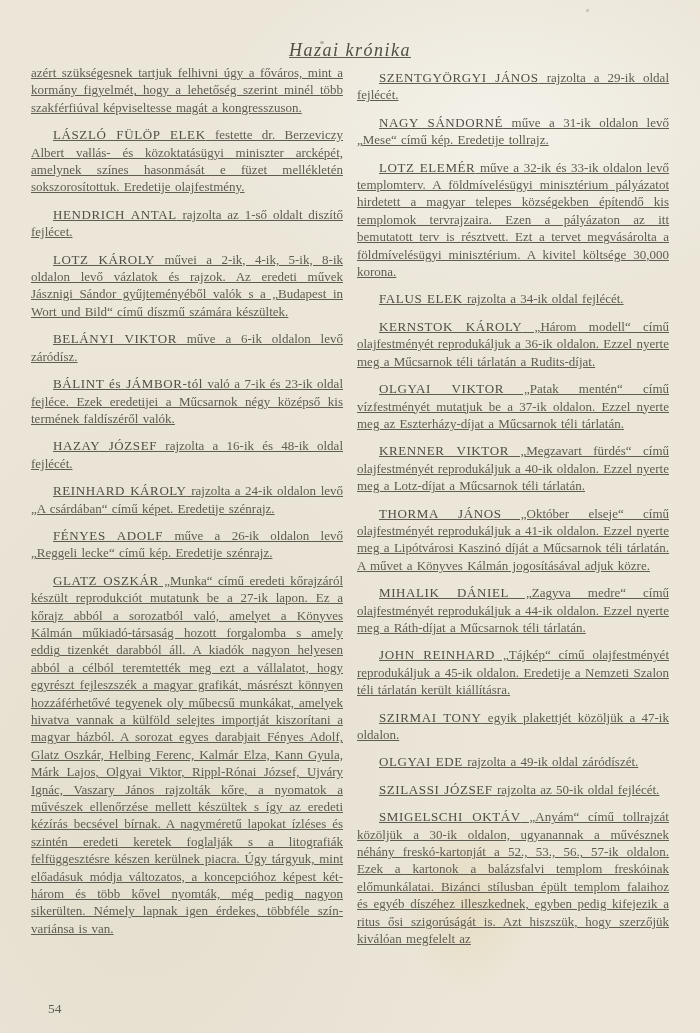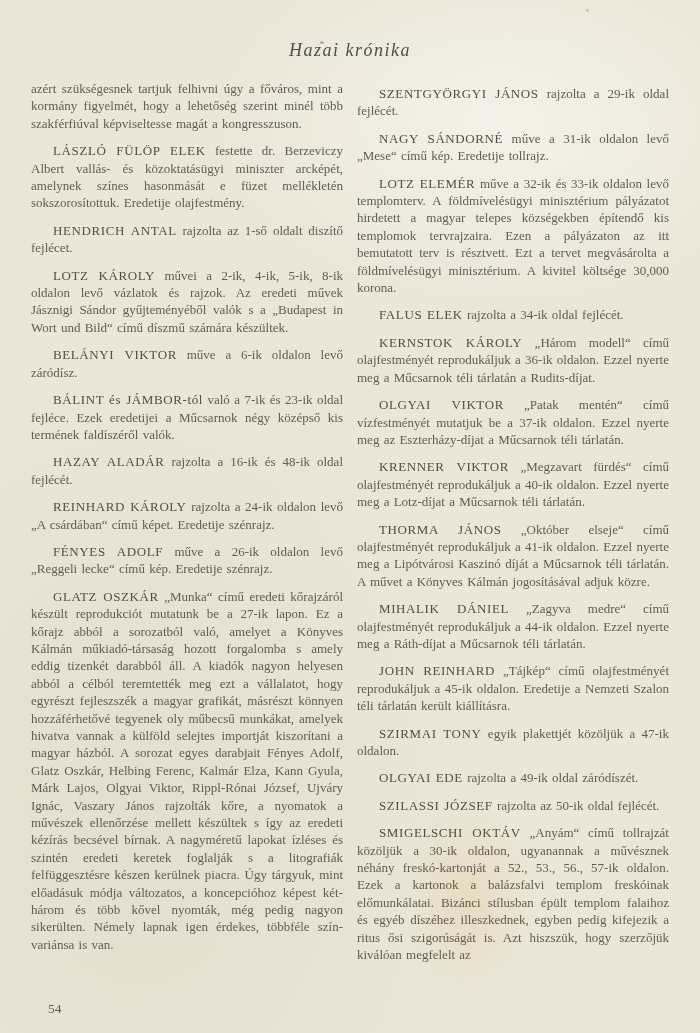--- a/index.html
+++ b/index.html
@@ -16,34 +16,35 @@
     position: relative;
     width: 700px;
     height: 1033px;
     overflow: hidden;
     background:
       radial-gradient(ellipse 420px 260px at 72% 12%, rgba(255,255,255,0.45), rgba(255,255,255,0) 70%),
       radial-gradient(ellipse 90px 130px at 67% 87%, rgba(214,186,110,0.22), rgba(214,186,110,0) 75%),
       radial-gradient(ellipse 500px 700px at 20% 80%, rgba(205,198,175,0.25), rgba(205,198,175,0) 70%),
       var(--paper, #ebe6d8);
     color: var(--ink, #5f5c52);
+    text-decoration: underline;
   }
   .header-title {
     margin-top: 40px;
     text-align: center;
     font-style: italic;
     font-size: 18px;
     letter-spacing: 1.5px;
     color: var(--ink-dark, #55524a);
   }
   .columns {
     display: flex;
     gap: 14px;
     padding: 0 31px;
-    margin-top: 19px;
+    margin-top: 3px;
   }
   .col {
     width: 312px;
     font-size: 13px;
     line-height: 1.34;
     text-align: justify;
     word-spacing: 1px;
   }
   .col-right {
     padding-top: 5px;
@@ -86,21 +87,21 @@
   <div class="header-title">Hazai krónika</div>
 
   <div class="columns">
     <div class="col col-left" id="col-left">
         <p class="para no-indent">azért szükségesnek tartjuk felhivni úgy a főváros, mint a kormány figyelmét, hogy a lehetőség szerint minél több szakférfiúval képviseltesse magát a kongresszuson.</p>
         <p class="para"><span class="lead">LÁSZLÓ FÜLÖP ELEK</span> festette dr. Berzeviczy Albert vallás- és közoktatásügyi miniszter arcképét, amelynek színes hasonmását e füzet mellékletén sokszorosítottuk. Eredetije olajfestmény.</p>
         <p class="para"><span class="lead">HENDRICH ANTAL</span> rajzolta az 1-ső oldalt diszítő fejlécet.</p>
         <p class="para"><span class="lead">LOTZ KÁROLY</span> művei a 2-ik, 4-ik, 5-ik, 8-ik oldalon levő vázlatok és rajzok. Az eredeti művek Jásznigi Sándor gyűjteményéből valók s a „Budapest in Wort und Bild“ című díszmű számára készültek.</p>
         <p class="para"><span class="lead">BELÁNYI VIKTOR</span> műve a 6-ik oldalon levő záródísz.</p>
         <p class="para"><span class="lead">BÁLINT és JÁMBOR-tól</span> való a 7-ik és 23-ik oldal fejléce. Ezek eredetijei a Műcsarnok négy középső kis termének faldíszéről valók.</p>
-        <p class="para"><span class="lead">HAZAY ALADÁR</span> rajzolta a 16-ik és 48-ik oldal fejlécét.</p>
+        <p class="para"><span class="lead">HAZAY JÓZSEF</span> rajzolta a 16-ik és 48-ik oldal fejlécét.</p>
         <p class="para"><span class="lead">REINHARD KÁROLY</span> rajzolta a 24-ik oldalon levő „A csárdában“ című képet. Eredetije szénrajz.</p>
         <p class="para"><span class="lead">FÉNYES ADOLF</span> műve a 26-ik oldalon levő „Reggeli lecke“ című kép. Eredetije szénrajz.</p>
         <p class="para"><span class="lead">GLATZ OSZKÁR</span> „Munka“ című eredeti kőrajzáról készült reprodukciót mutatunk be a 27-ik lapon. Ez a kőrajz abból a sorozatból való, amelyet a Könyves Kálmán műkiadó-társaság hozott forgalomba s amely eddig tizenkét darabból áll. A kiadók nagyon helyesen abból a célból teremtették meg ezt a vállalatot, hogy egyrészt fejleszszék a magyar grafikát, másrészt könnyen hozzáférhetővé tegyenek oly műbecsű munkákat, amelyek hivatva vannak a külföld selejtes importját kiszorítani a magyar házból. A sorozat egyes darabjait Fényes Adolf, Glatz Oszkár, Helbing Ferenc, Kalmár Elza, Kann Gyula, Márk Lajos, Olgyai Viktor, Rippl-Rónai József, Ujváry Ignác, Vaszary János rajzolták kőre, a nyomatok a művészek ellenőrzése mellett készültek s így az eredeti kézírás becsével bírnak. A nagyméretű lapokat ízléses és szintén eredeti keretek foglalják s a litografiák felfüggesztésre készen kerülnek piacra. Úgy tárgyuk, mint előadásuk módja változatos, a koncepcióhoz képest két-három és több kővel nyomták, még pedig nagyon sikerülten. Némely lapnak igen érdekes, többféle szín-variánsa is van.</p>
       </div>
     <div class="col col-right" id="col-right">
         <p class="para"><span class="lead">SZENTGYÖRGYI JÁNOS</span> rajzolta a 29-ik oldal fejlécét.</p>
         <p class="para"><span class="lead">NAGY SÁNDORNÉ</span> műve a 31-ik oldalon levő „Mese“ című kép. Eredetije tollrajz.</p>
         <p class="para"><span class="lead">LOTZ ELEMÉR</span> műve a 32-ik és 33-ik oldalon levő templomterv. A földmívelésügyi minisztérium pályázatot hirdetett a magyar telepes községekben építendő kis templomok tervrajzaira. Ezen a pályázaton az itt bemutatott terv is résztvett. Ezt a tervet megvásárolta a földmívelésügyi minisztérium. A kivitel költsége 30,000 korona.</p>
         <p class="para"><span class="lead">FALUS ELEK</span> rajzolta a 34-ik oldal fejlécét.</p>
         <p class="para"><span class="lead">KERNSTOK KÁROLY</span> „Három modell“ című olajfestményét reprodukáljuk a 36-ik oldalon. Ezzel nyerte meg a Műcsarnok téli tárlatán a Rudits-díjat.</p>

